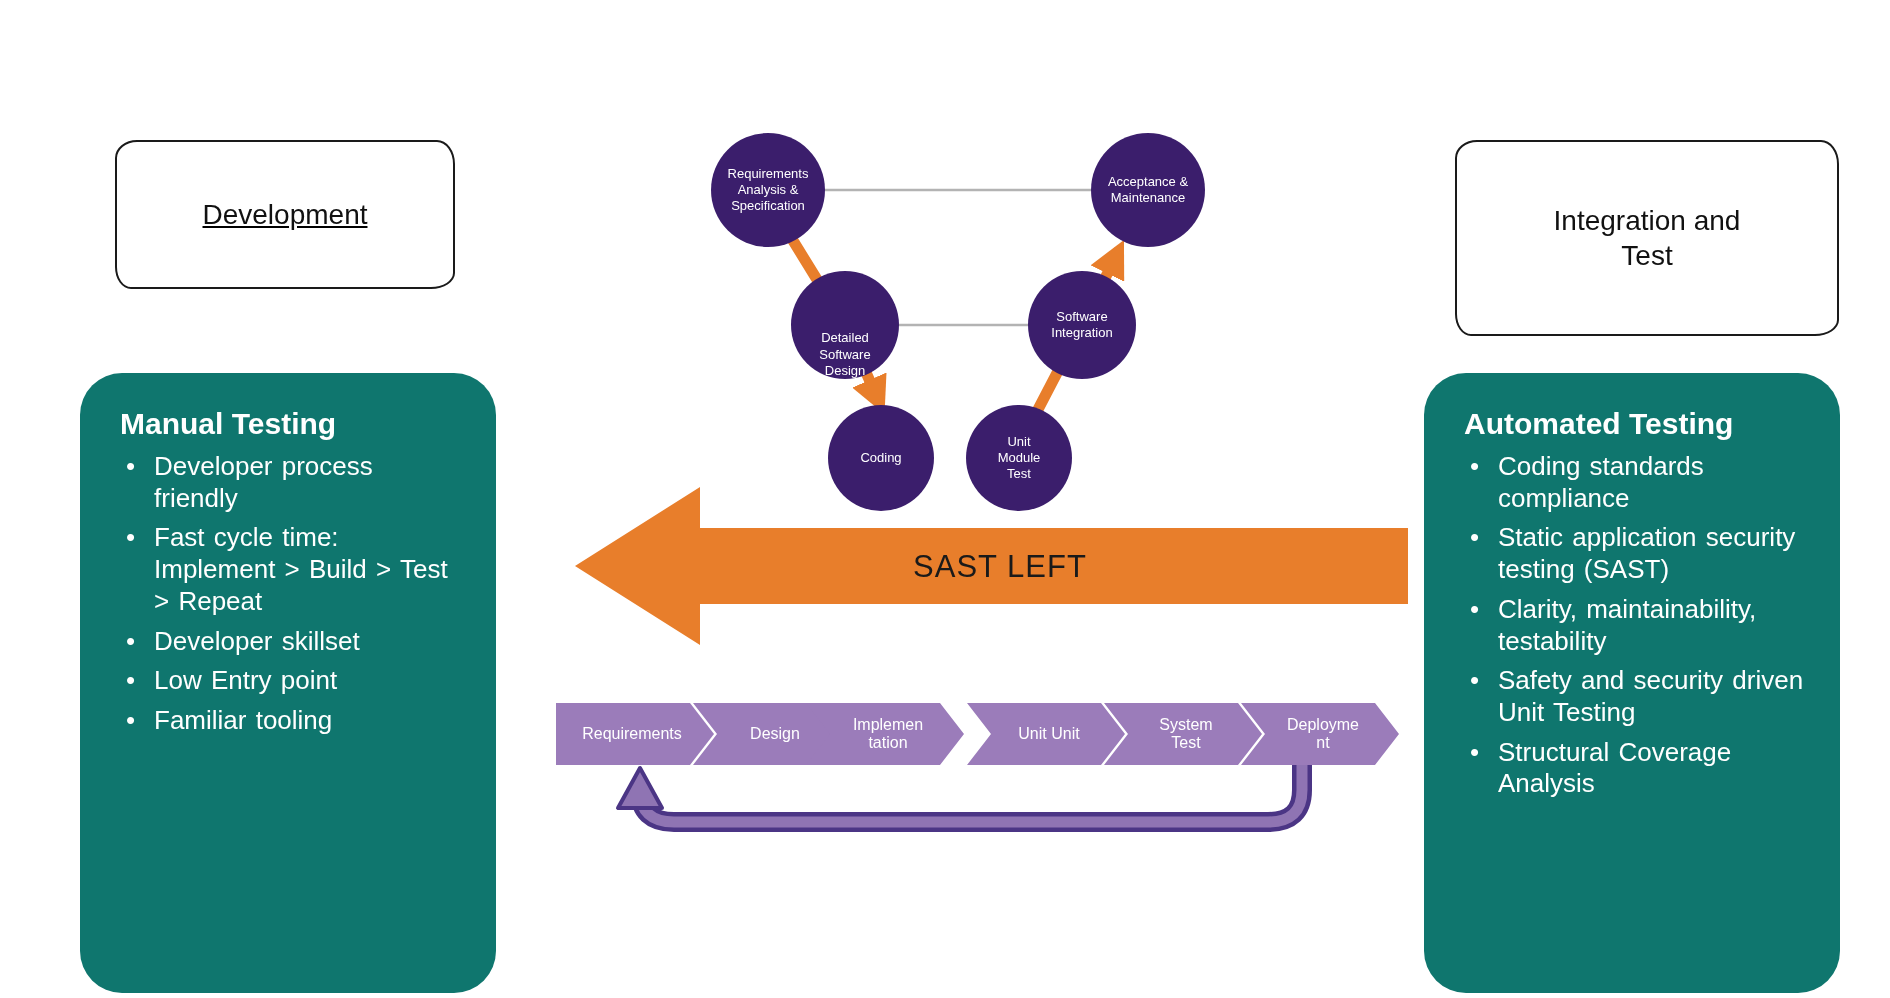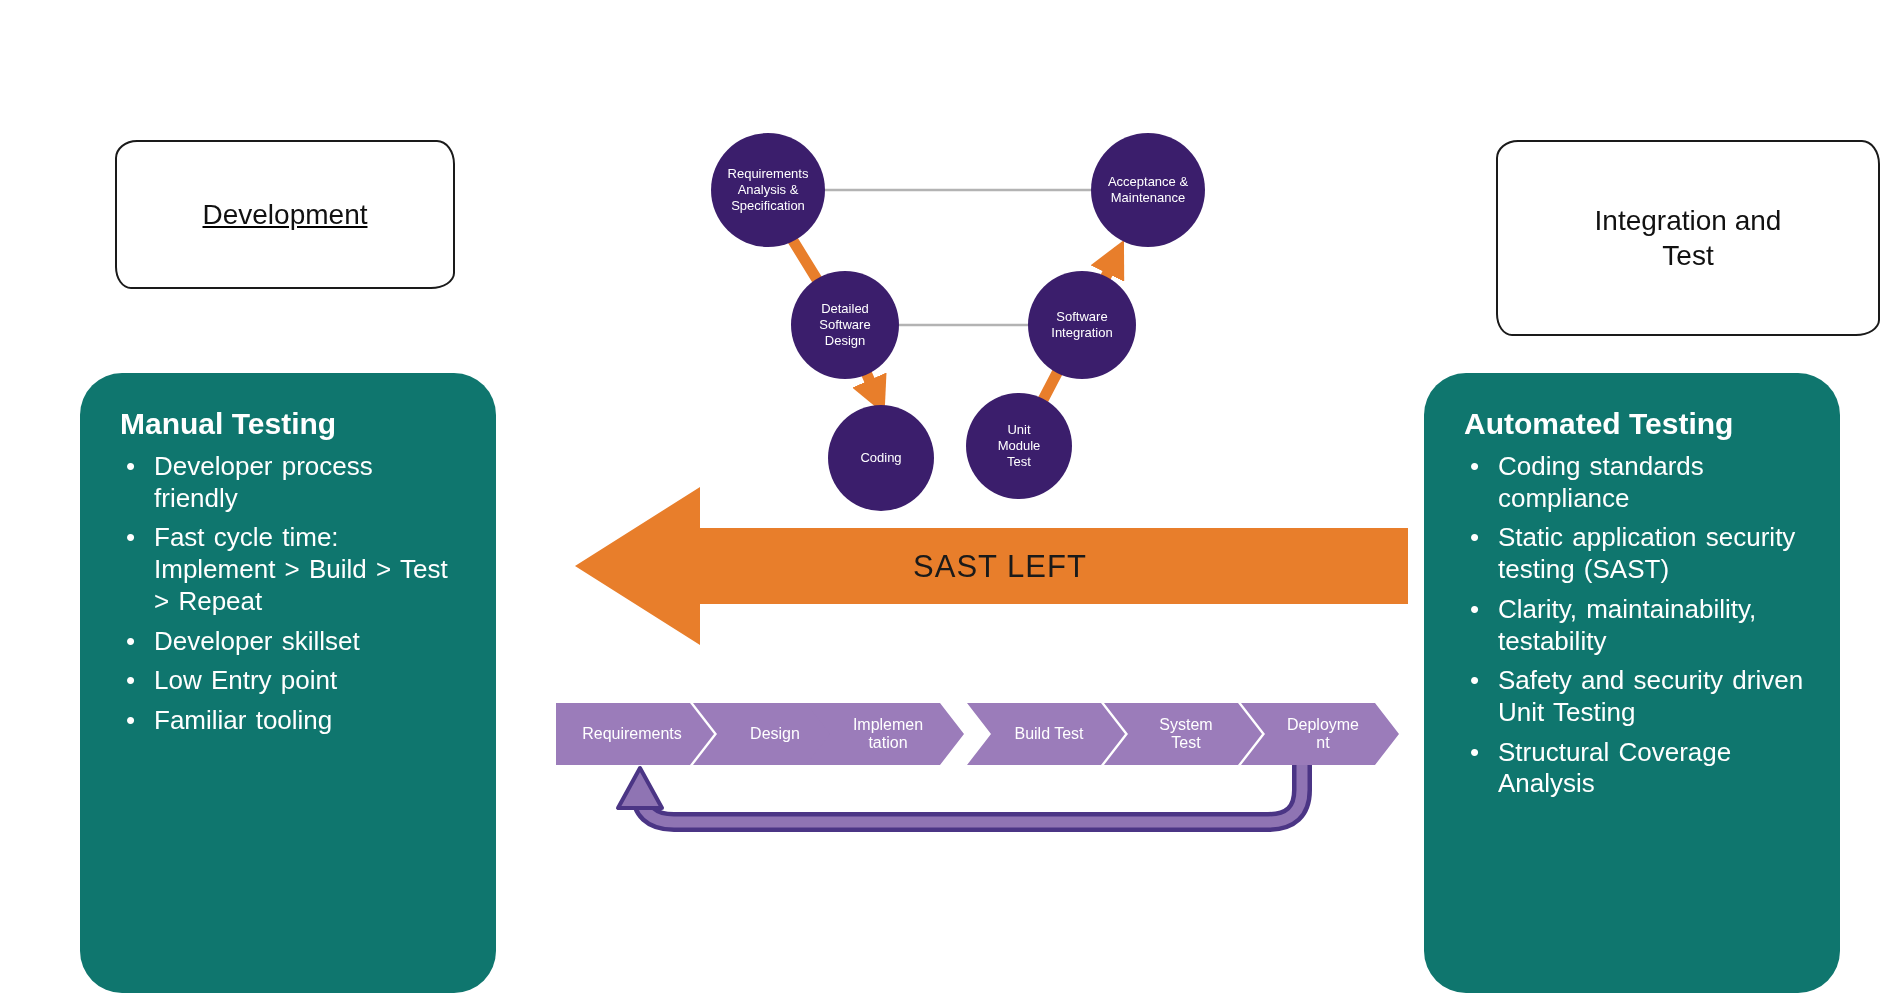--- a/index.html
+++ b/index.html
@@ -24,21 +24,21 @@
     justify-content: center;
   }
   .title-box .title-box-text {
     font-size: 28px;
     color: #111;
     text-align: center;
     white-space: pre-line;
     line-height: 1.25;
   }
   #dev-box  { left: 115px; top: 140px; width: 340px; height: 149px; text-decoration: underline; }
-  #int-box  { left: 1455px; top: 140px; width: 384px; height: 196px; margin-left: 41px; }
+  #int-box  { left: 1455px; top: 140px; width: 384px; height: 196px; }
 
   
   .panel {
     position: absolute;
     top: 373px;
     width: 416px;
     height: 620px;
     background: #0f766e;
     border-radius: 42px;
     color: #ffffff;
@@ -84,24 +84,24 @@
     text-align: center;
     z-index: 3;
   }
   .node .node-label {
     font-size: 13px;
     line-height: 1.25;
     white-space: pre-line;
   }
   #node-req    { left: 711px;  top: 133px; width: 114px; height: 114px; }
   #node-acc    { left: 1091px; top: 133px; width: 114px; height: 114px; }
-  #node-dsd    { left: 791px;  top: 271px; width: 108px; height: 108px; }
+  #node-dsd    { left: 791px;  top: 271px; width: 108px; height: 108px; align-items: flex-end; }
   #node-si     { left: 1028px; top: 271px; width: 108px; height: 108px; }
   #node-coding { left: 828px;  top: 405px; width: 106px; height: 106px; }
-  #node-umt    { left: 966px;  top: 393px; width: 106px; height: 106px; }
+  #node-umt    { left: 966px;  top: 405px; width: 106px; height: 106px; }
 
   
   #svg-layer {
     position: absolute;
     left: 0; top: 0;
     width: 1890px; height: 998px;
     z-index: 1;
   }
 
   
@@ -241,21 +241,21 @@
     <span class="chevron-label">Requirements</span>
   </div>
   <div class="chevron" id="chev-1">
     <span class="chevron-label">Design</span>
   </div>
   <div class="chevron" id="chev-2">
     <span class="chevron-label">Implemen
 tation</span>
   </div>
   <div class="chevron" id="chev-3">
-    <span class="chevron-label">Build Test</span>
+    <span class="chevron-label">Unit Unit</span>
   </div>
   <div class="chevron" id="chev-4">
     <span class="chevron-label">System
 Test</span>
   </div>
   <div class="chevron" id="chev-5">
     <span class="chevron-label">Deployme
 nt</span>
   </div>
 

